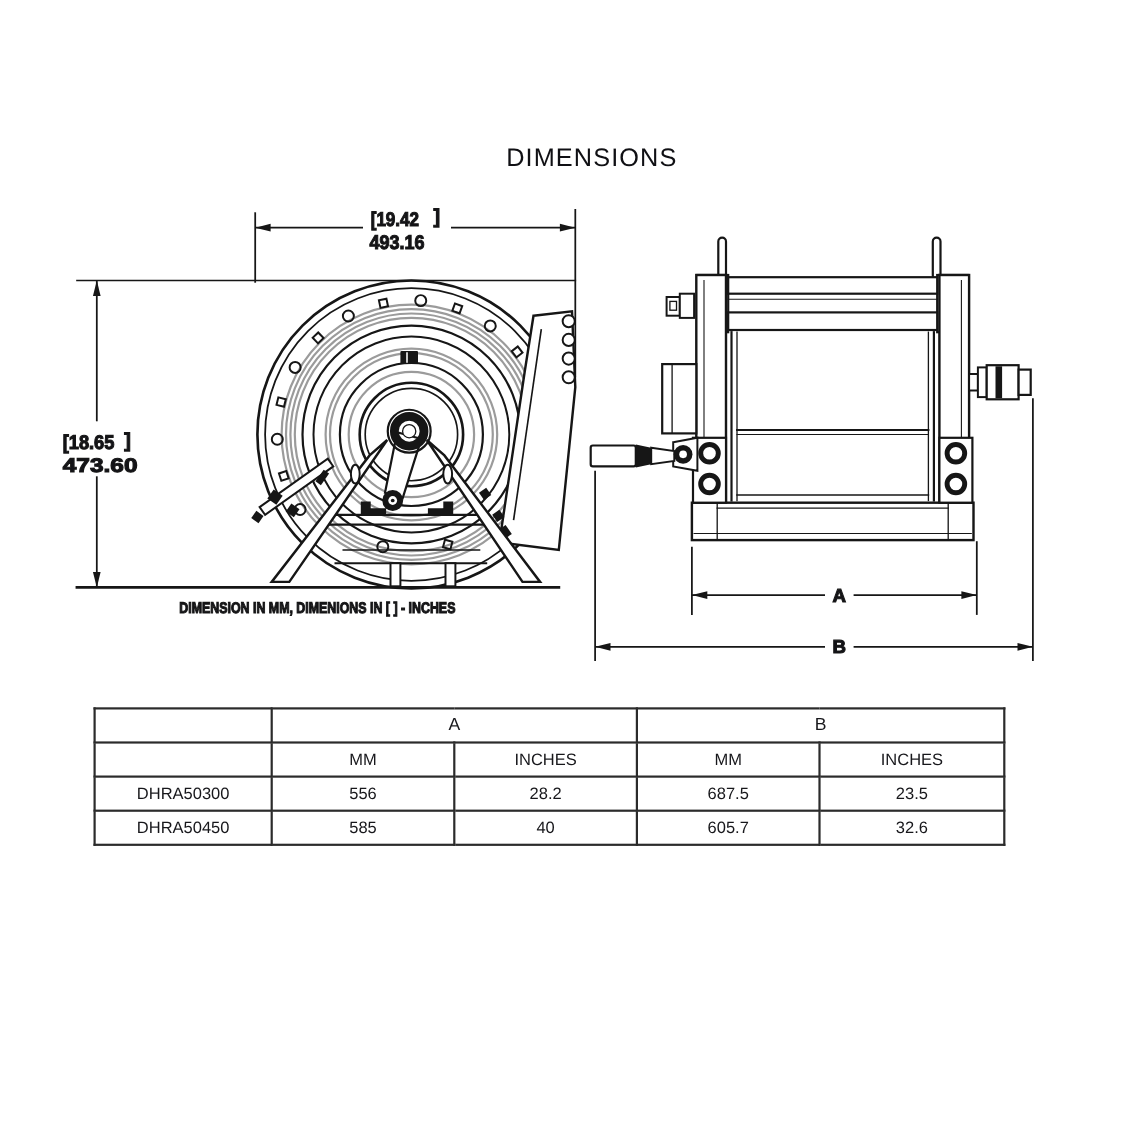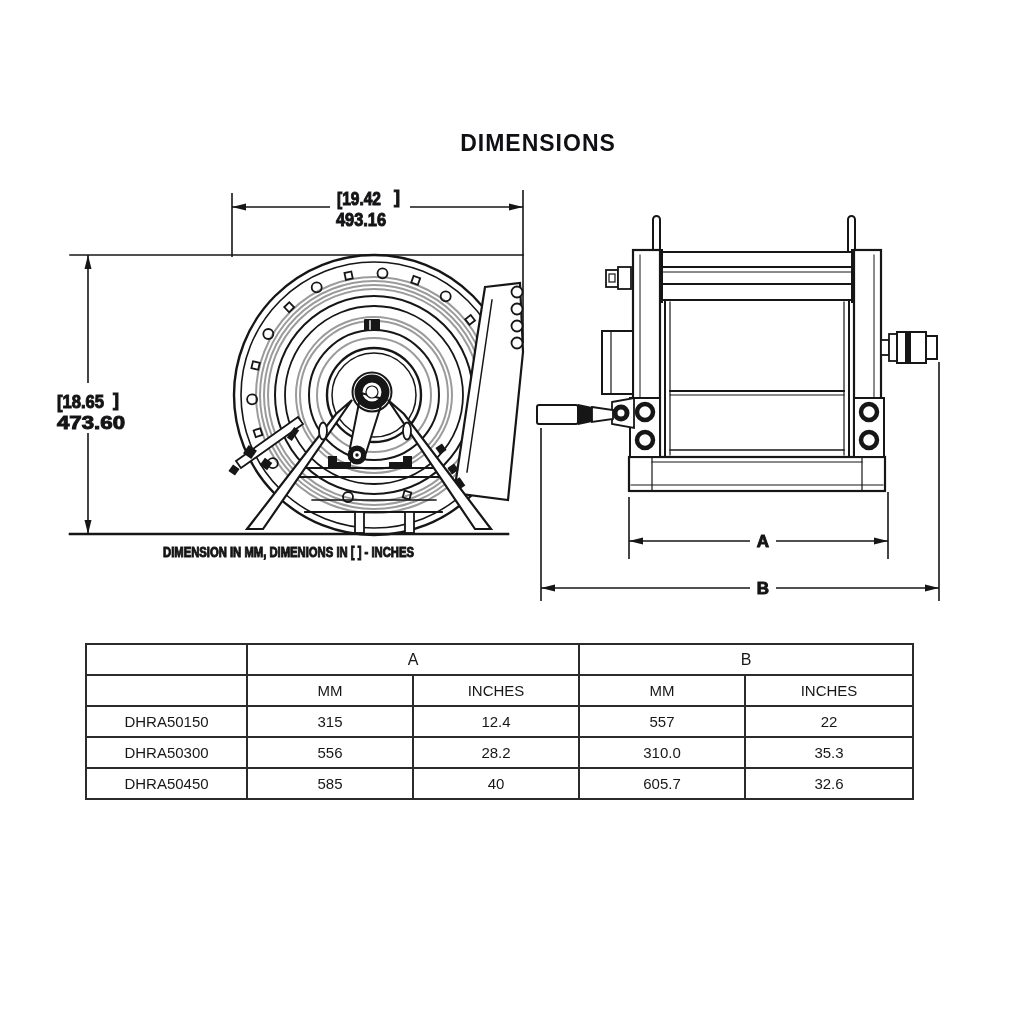--- a/index.html
+++ b/index.html
@@ -1,19 +1,19 @@
 <!DOCTYPE html>
 <html><head>
 <meta charset="utf-8">
 <style>
   html,body{margin:0;padding:0;background:#fff;}
   #canvas{position:relative;width:1024px;height:1024px;background:#ffffff;overflow:hidden;
           font-family:"Liberation Sans", sans-serif;}
   #page-title{position:absolute;left:437px;top:130px;width:202px;text-align:center;
-              font-size:23px;font-weight:bold;letter-spacing:1px;color:#101014;}
+              font-size:23px;font-weight:normal;letter-spacing:1px;color:#101014;}
   #drawing-svg{position:absolute;left:0;top:0;}
   #dim-table{position:absolute;left:85px;top:643px;width:827px;border-collapse:collapse;
              table-layout:fixed;font-size:15px;color:#17171b;}
   #dim-table td,#dim-table th{border:2px solid #2b2b2b;text-align:center;height:31px;
              padding:0;font-weight:normal;box-sizing:border-box;background:#fff;}
   #dim-table .grp{font-size:16px;}
   svg text{font-family:"Liberation Sans", sans-serif;font-weight:bold;fill:#131318;}
 </style>
 </head>
 <body>
@@ -257,32 +257,25 @@
         <td colspan="2" class="grp">B</td>
       </tr>
       <tr>
         <td></td>
         <td>MM</td>
         <td>INCHES</td>
         <td>MM</td>
         <td>INCHES</td>
       </tr>
       <tr>
-        <td>DHRA50150</td>
-        <td>315</td>
-        <td>12.4</td>
-        <td>557</td>
-        <td>22</td>
-      </tr>
-      <tr>
         <td>DHRA50300</td>
         <td>556</td>
         <td>28.2</td>
-        <td>310.0</td>
-        <td>35.3</td>
+        <td>687.5</td>
+        <td>23.5</td>
       </tr>
       <tr>
         <td>DHRA50450</td>
         <td>585</td>
         <td>40</td>
         <td>605.7</td>
         <td>32.6</td>
       </tr>
     </tbody>
   </table>

